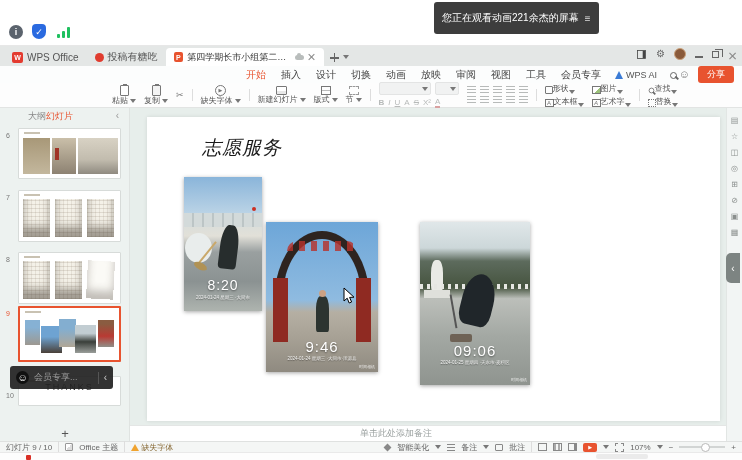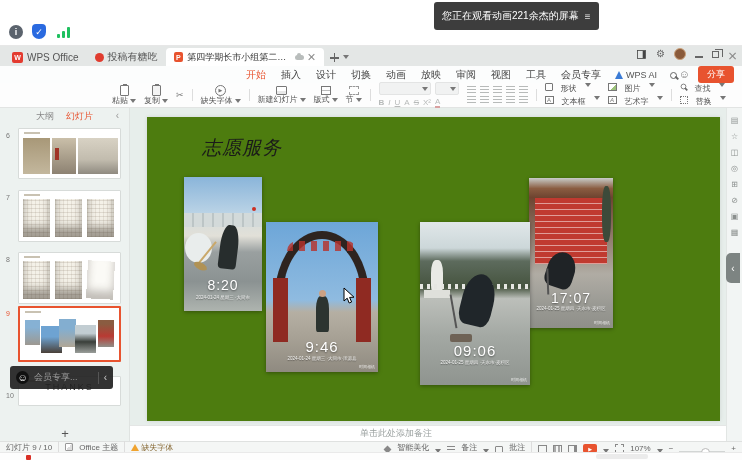--- a/index.html
+++ b/index.html
@@ -4,21 +4,21 @@
 <style>
   *{margin:0;padding:0;box-sizing:border-box}
   html,body{width:742px;height:460px;overflow:hidden;font-family:"Liberation Sans",sans-serif}
   .screen{position:relative;width:742px;height:460px;background:#fff;overflow:hidden}
   .ellip{white-space:nowrap;overflow:hidden;text-overflow:ellipsis}
   .caret{display:inline-block;width:0;height:0;border-left:3px solid transparent;border-right:3px solid transparent;border-top:4px solid #777}
   .vdiv{width:1px;height:12px;background:#ddd}
 
   
   .meetbar{position:absolute;top:0;left:0;width:742px;height:46px;background:#fff;border-bottom:1px solid #e7e7e7}
-  .pill{position:absolute;top:2px;left:434px;height:28px;background:#3d3d3d;border-radius:3px;color:#fff;font-size:10px;display:flex;align-items:center;gap:6px;padding:8px 8px}
+  .pill{position:absolute;top:2px;left:434px;height:17px;background:#3d3d3d;border-radius:3px;color:#fff;font-size:10px;display:flex;align-items:center;gap:6px;padding:16px 8px}
   .pill .menu-glyph{font-size:10px;color:#ddd}
   .m-info{position:absolute;left:9px;top:25px;width:14px;height:14px;border-radius:50%;background:#5b636d;color:#fff;font-size:9px;font-weight:bold;display:flex;align-items:center;justify-content:center}
   .m-shield{position:absolute;left:32px;top:24px;width:14px;height:15px;background:#2a6ae0;border-radius:4px 4px 7px 7px;color:#fff;font-size:9px;display:flex;align-items:center;justify-content:center}
   .m-signal{position:absolute;left:57px;top:27px;display:flex;align-items:flex-end;gap:2px}
   .m-signal i{display:block;width:3px;background:#1fc05f;border-radius:1px}
   .m-signal i:nth-child(1){height:4px}.m-signal i:nth-child(2){height:7px}.m-signal i:nth-child(3){height:11px}
   .m-right{position:absolute;right:10px;top:21px;display:flex;align-items:center;gap:7px;font-size:11px;color:#3c4046}
   .hg{position:relative;width:9px;height:12px}
   .hg::before,.hg::after{content:"";position:absolute;left:0;border-left:4.5px solid transparent;border-right:4.5px solid transparent}
   .hg::before{top:0;border-top:6px solid #444}
@@ -78,29 +78,29 @@
   .slide-ico{width:11px;height:9px;border:1px solid #777;border-radius:1px;background:linear-gradient(180deg,#fff 60%,#e8e8e8 60%)}
   .lay-ico{width:10px;height:9px;border:1px solid #777;background:repeating-linear-gradient(180deg,transparent 0 3px,#bbb 3px 4px)}
   .sec-ico{width:10px;height:9px;border:1px solid #999;border-style:dashed}
   .dis{color:#b7bab9}
   .fontbox{width:52px;height:13px;background:#f1f2f2;border:1px solid #e3e4e4;border-radius:2px;display:flex;align-items:center;justify-content:flex-end;padding-right:2px}
   .sizebox{width:24px;height:13px;background:#f1f2f2;border:1px solid #e3e4e4;border-radius:2px;display:flex;align-items:center;justify-content:flex-end;padding-right:2px}
   .fgroup{display:flex;flex-direction:column;gap:2px}
   .frow{display:flex;align-items:center;gap:4px}
   .bars{width:9px;height:8px;background:repeating-linear-gradient(180deg,#b7bab9 0 1px,transparent 1px 3px)}
   .stack2{display:flex;flex-direction:column;gap:2px;font-size:8px}
-  .hrow{display:flex;align-items:flex-start;gap:8px}
+  .hrow{display:flex;align-items:flex-end;gap:0}
   .sh-ico{width:8px;height:8px;border:1px solid #777;border-radius:1px}
   .pic-ico{width:9px;height:8px;border:1px solid #777;background:linear-gradient(135deg,#fff 55%,#9cc27a 55%)}
   .txt-ico{width:9px;height:8px;border:1px solid #777;font-size:6px;color:#777;display:flex;align-items:center;justify-content:center}
   .wa-ico{width:9px;height:8px;border:1px solid #777;color:#777;font-size:6px;font-style:italic;display:flex;align-items:center;justify-content:center}
 
   
   .leftpanel{position:absolute;left:0;top:108px;width:130px;height:333px;background:#edf2f0;border-right:1px solid #dfe3e1}
-  .panel-tabs{height:17px;display:flex;align-items:center;gap:12px;padding-left:36px;font-size:9px;color:#888;position:relative}
+  .panel-tabs{height:17px;display:flex;align-items:center;padding-left:28px;font-size:9px;color:#888;position:relative}
   .panel-tabs .pt.active{color:#e8532f}
   .panel-collapse{position:absolute;right:10px;top:2px;color:#999;font-size:10px}
   .num{position:absolute;left:6px;font-size:7px;color:#777}
   .thumb{position:absolute;left:18px;width:103px;background:#fff;border:1px solid #d7dbd9;border-radius:1px}
   .thumb.sel{border:2px solid #e8532f}
   .thumb::before{content:"";position:absolute;left:5px;top:3px;width:16px;height:2px;background:#c9c2b2}
   .thumb .ph{position:absolute}
   
   .t6a{left:4px;top:9px;width:27px;height:36px;background:linear-gradient(180deg,#a89878,#c3b79d)}
   .t6b{left:33px;top:9px;width:24px;height:36px;background:linear-gradient(180deg,#cabfa9,#8d8272)}
@@ -119,21 +119,21 @@
   .t10-thanks{position:absolute;left:0;right:0;top:5px;text-align:center;font-size:9px;letter-spacing:2px;color:#2b2b2b}
   .add-slide{position:absolute;left:0;width:130px;top:318px;text-align:center;font-size:13px;color:#555}
 
   .chatbar{position:absolute;left:10px;top:366px;width:103px;height:23px;background:rgba(34,34,34,.92);border-radius:3px;display:flex;align-items:center;gap:5px;padding:0 6px;z-index:6}
   .chat-emoji{width:13px;height:13px;border-radius:50%;background:#111;color:#f5f5f5;font-size:10px;display:flex;align-items:center;justify-content:center}
   .chat-ph{color:#9a9a9a;font-size:9px;flex:1}
   .chat-div{width:1px;height:12px;background:#555}
   .chat-arrow{color:#ccc;font-size:10px}
 
   .mainarea{position:absolute;left:130px;top:108px;width:596px;height:317px;background:#e7eeeb}
-  .canvas{position:absolute;left:17px;top:9px;width:573px;height:304px;background:#4d7c0f;box-shadow:0 0 4px rgba(0,0,0,.10)}
+  .canvas{position:absolute;left:17px;top:9px;width:573px;height:304px;background:#ffffff;box-shadow:0 0 4px rgba(0,0,0,.10)}
   .slide-title{position:absolute;left:55px;top:18px;font-size:19px;font-style:italic;font-weight:500;color:#1a1a1a;letter-spacing:1px}
 
   .photo{position:absolute;box-shadow:0 1px 4px rgba(0,0,0,.35);overflow:hidden}
   .photo .t{position:absolute;left:0;right:0;text-align:center;color:#fff;font-size:14px;text-shadow:0 1px 2px rgba(0,0,0,.45);letter-spacing:1px}
   .photo .c{position:absolute;left:0;right:0;text-align:center;color:rgba(255,255,255,.88);font-size:4.5px;text-shadow:0 1px 1px rgba(0,0,0,.4)}
   .photo .w{position:absolute;right:3px;bottom:3px;color:rgba(255,255,255,.8);font-size:4px}
   .fig{position:absolute;background:#272d2d}
   
   .p1{left:37px;top:60px;width:78px;height:134px;z-index:1;background:linear-gradient(180deg,#8ab5da 0%,#bcd4e6 28%,#d9dedb 35%,#e2e0d8 44%,#9aa0a0 56%,#8b9292 78%,#aeb4af 100%)}
   .p1::before{content:"";position:absolute;left:1px;top:56px;width:27px;height:30px;background:#e9edec;border-radius:50%}
@@ -178,21 +178,21 @@
 
   .rail{position:absolute;right:0;top:108px;width:16px;height:333px;background:#f2f5f4;border-left:1px solid #e2e6e4;display:flex;flex-direction:column;align-items:center;gap:7px;padding-top:8px;font-size:8px;color:#8a8f8d}
   .rail-handle{position:absolute;right:2px;top:253px;width:14px;height:30px;background:#7d8482;border-radius:5px 0 0 5px;color:#fff;display:flex;align-items:center;justify-content:center;font-size:10px;z-index:7}
 
   .notesrow{position:absolute;left:130px;top:425px;width:596px;height:16px;background:#fff;border-top:1px solid #e4e6e5;display:flex;align-items:center;padding-left:230px;font-size:9px;color:#9aa09f}
 
   .statusbar{position:absolute;left:0;top:441px;width:742px;height:11px;background:#f4f6f5;border-top:1px solid #dfe1e0;display:flex;align-items:center;font-size:8px;color:#666;padding:0 6px;gap:6px}
   .sb-warn{color:#8a6d3b;display:flex;align-items:center;gap:2px}
   .warn-tri{width:0;height:0;border-left:4px solid transparent;border-right:4px solid transparent;border-bottom:7px solid #f0a32f}
   .theme-ico{width:8px;height:8px;border:1px solid #999;border-radius:1px;background:linear-gradient(135deg,#fff 50%,#ddd 50%)}
-  .sb-right{margin-left:auto;display:flex;align-items:flex-end;gap:6px}
+  .sb-right{margin-left:auto;display:flex;align-items:center;gap:6px}
   .view-ico{width:9px;height:8px;border:1px solid #888}
   .view-ico.grid{background:repeating-linear-gradient(90deg,#aaa 0 2px,transparent 2px 4px)}
   .view-ico.read::after{content:"";display:block;margin-left:5px;width:2px;height:100%;background:#888}
   .play-btn{width:14px;height:9px;background:#e8532f;border-radius:2px;color:#fff;font-size:5px;display:flex;align-items:center;justify-content:center}
   .zslider{width:46px;height:2px;background:#d2d5d4;position:relative}
   .zslider::after{content:"";position:absolute;left:22px;top:-3px;width:7px;height:7px;background:#fff;border:1px solid #b9b9b9;border-radius:50%}
   .fit-ico{width:9px;height:9px;border:1px dashed #888}
   .beaut-ico{width:7px;height:7px;background:#888;transform:rotate(45deg) scale(.8)}
   .note-bars{width:8px;height:7px;background:repeating-linear-gradient(180deg,#888 0 1px,transparent 1px 3px)}
   .cmt-ico{width:8px;height:7px;border:1px solid #888;border-radius:1px}
@@ -445,28 +445,20 @@
 
       <div class="photo p1">
         <div class="band"></div>
         <div class="lant"></div>
         <div class="fig"></div>
         <div class="t" style="top:100px">8:20</div>
         <div class="c" style="top:118px">2024-01-24 星期三 ·大同市</div>
       </div>
 
 
-      <div class="photo p5">
-        <div class="board"></div>
-        <div class="tree"></div>
-        <div class="fig"></div>
-        <div class="t" style="top:112px">17:07</div>
-        <div class="c" style="top:128px">2024-01-25 星期四 ·天水市·麦积区</div>
-        <div class="w">时间相机</div>
-      </div>
 
       <div class="photo p2">
         <div class="arch"></div>
         <div class="gl"></div>
         <div class="gr"></div>
         <div class="fig"></div>
         <div class="t" style="top:116px;font-size:15px">9:46</div>
         <div class="c" style="top:134px">2024-01-24 星期三 ·大同市·浑源县</div>
         <div class="w">时间相机</div>
       </div>

